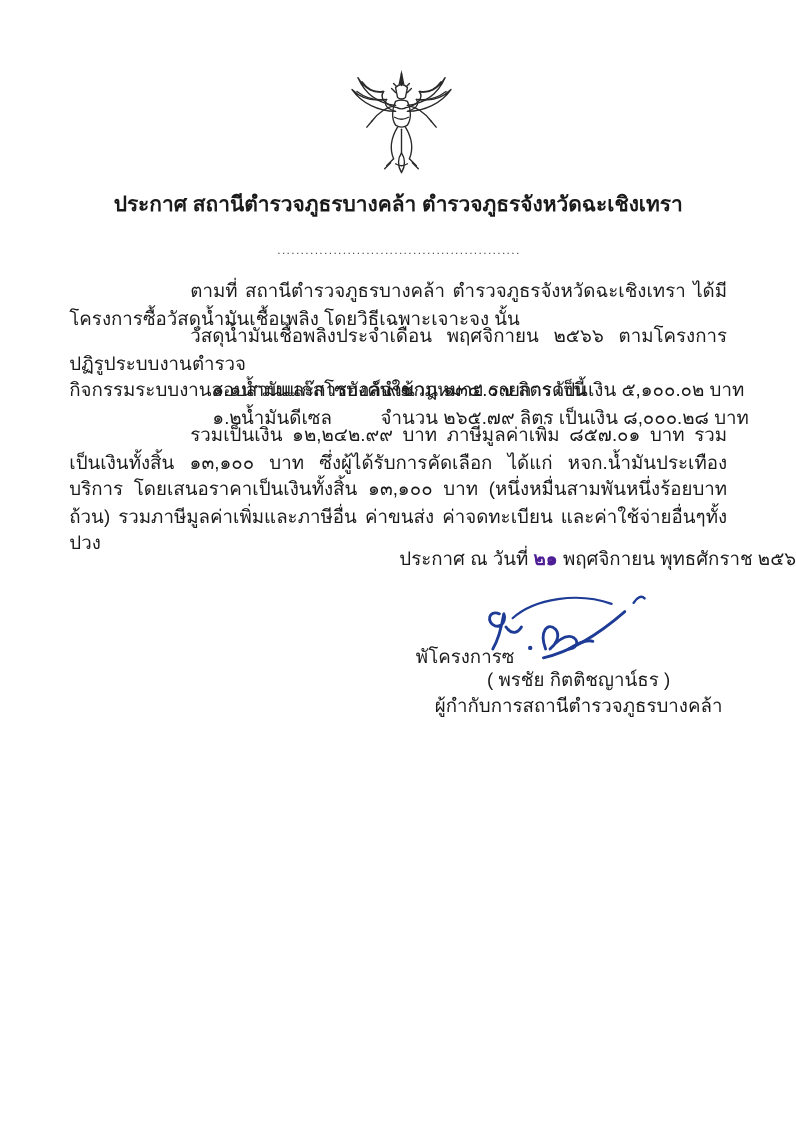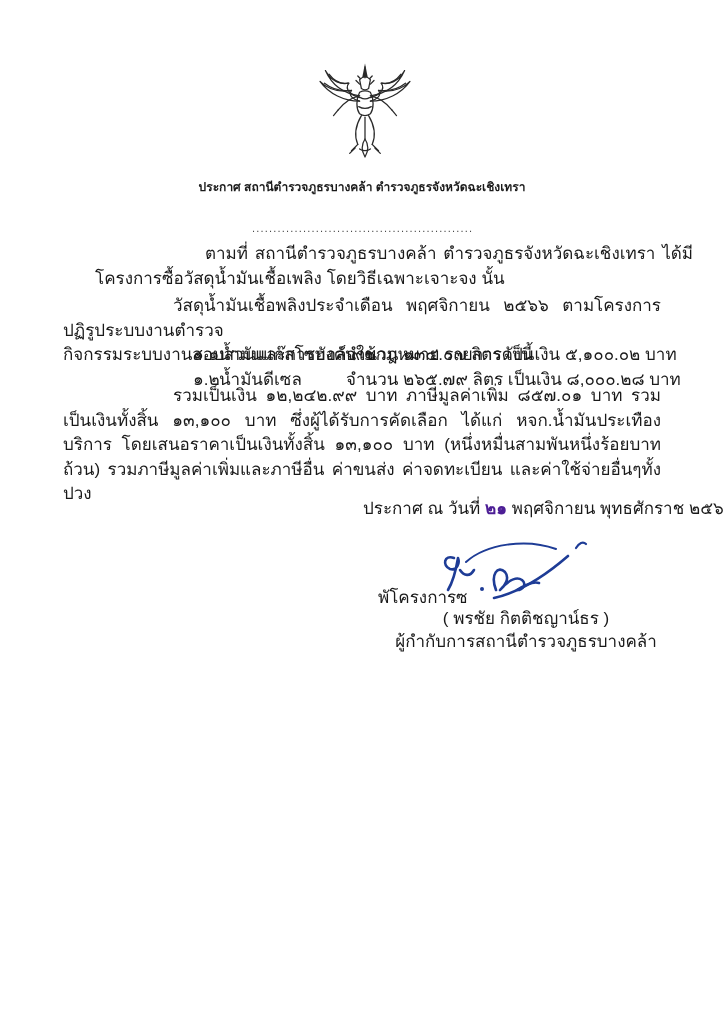--- a/index.html
+++ b/index.html
@@ -28,21 +28,21 @@
     display: flex;
     align-items: center;
     justify-content: center;
   }
 
   
   .title-line {
     left: 0;
     width: 724px;
     text-align: center;
-    font-size: 12px;
+    font-size: 19px;
     font-weight: bold;
     line-height: 22px;
     white-space: nowrap;
   }
   .title-1 { top: 176px; }
   .title-2 { top: 199px; }
 
   .dotted-divider {
     top: 221px;
     left: 252px;
@@ -60,21 +60,21 @@
   .body-text {
     font-size: 17px;
     line-height: 24.6px;
   }
   .para {
     left: 63px;
     width: 598px;
     text-align: justify;
     text-indent: 110px;
   }
-  .para-1 { top: 242px; margin-left: 32px; }
+  .para-1 { top: 253px; }
   .para-2 { top: 294px; }
   .para-3 { top: 384px; }
 
   .item-line {
     left: 193px;
     width: 470px;
     white-space: nowrap;
   }
   .item-1 { top: 343px; }
   .item-2 { top: 367.5px; }

